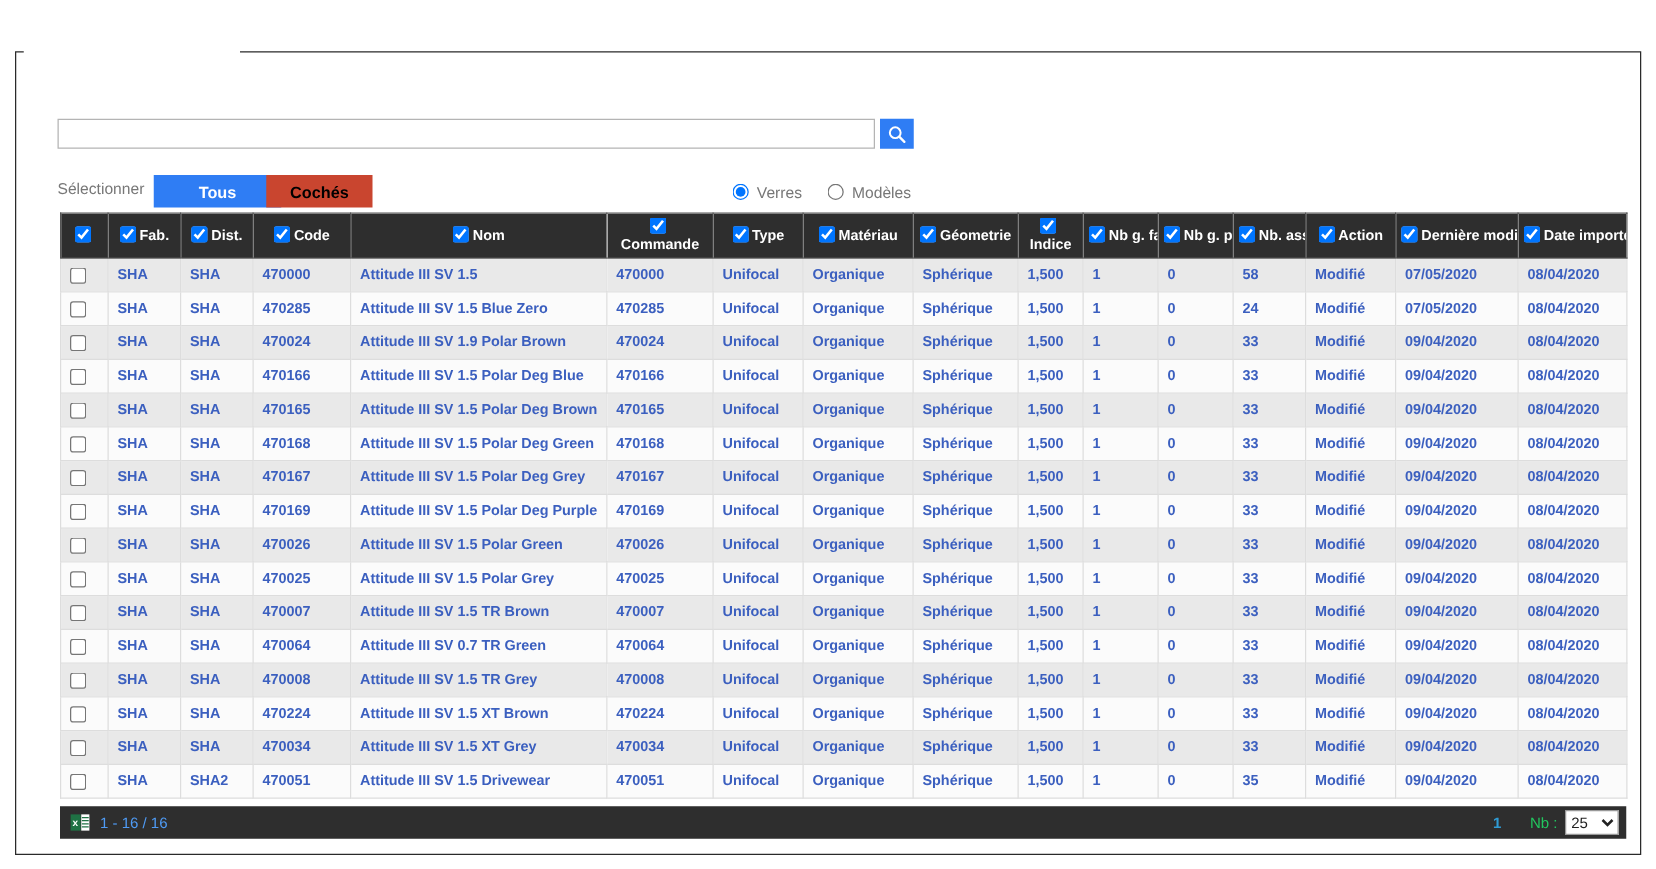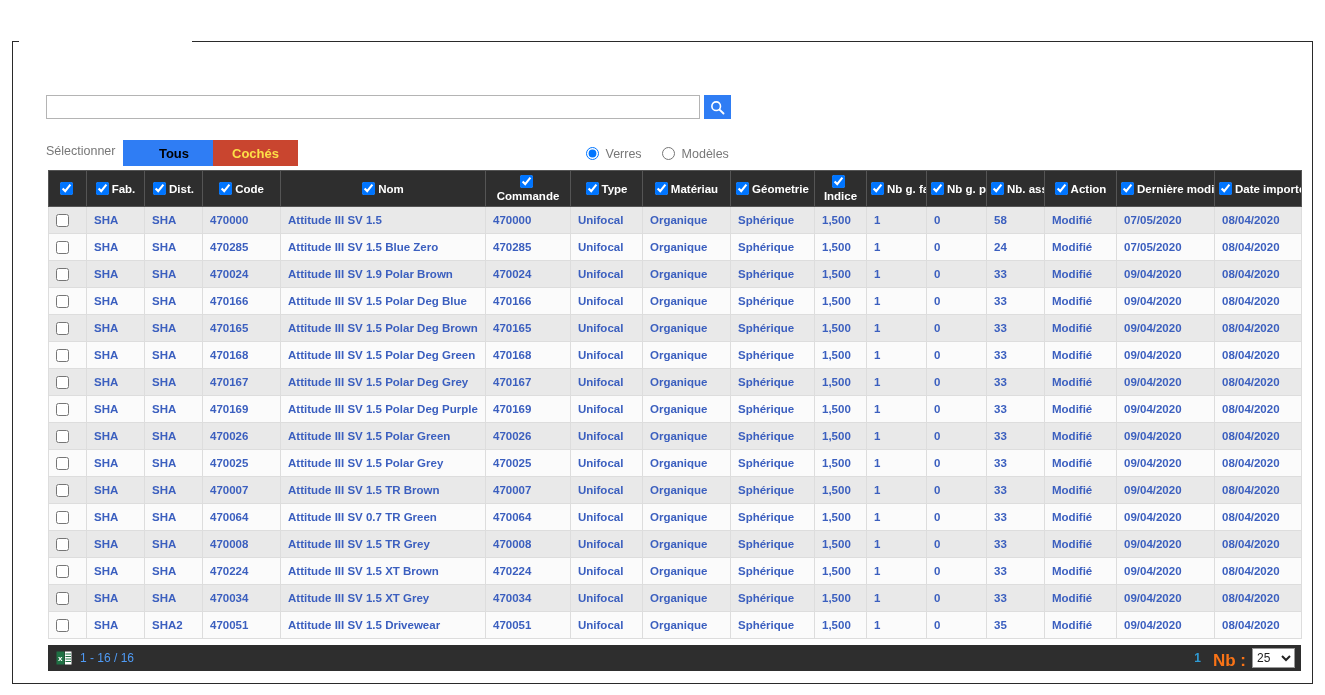--- a/index.html
+++ b/index.html
@@ -131,35 +131,35 @@
     font-size: 12.5px;
     color: #777777;
   }
   .btn-tous {
     position: absolute;
     left: 77px;
     top: 0;
     width: 102px;
     height: 26px;
     background: #2f7df4;
-    color: #000000;
+    color: #ffffff;
     font-size: 13px;
     font-weight: bold;
     border: none;
     cursor: pointer;
     font-family: "Liberation Sans", sans-serif;
   }
   .btn-coches {
     position: absolute;
     left: 167px;
     top: 0;
     width: 85px;
     height: 26px;
     background: #c9452f;
-    color: #fde047;
+    color: #000000;
     font-size: 13px;
     font-weight: bold;
     border: none;
     cursor: pointer;
     font-family: "Liberation Sans", sans-serif;
   }
   .radio-group {
     position: absolute;
     left: 535px;
     top: 4px;
@@ -267,23 +267,23 @@
     top: 6px;
     color: #2f9bd4;
     font-size: 12px;
     font-weight: bold;
     cursor: pointer;
   }
   .nb-label {
     position: absolute;
     right: 55px;
     top: 6px;
-    font-size: 17px;
-    font-weight: bold;
-    color: #f97316;
+    font-size: 12px;
+    font-weight: normal;
+    color: #22c55e;
   }
   .nb-select {
     position: absolute;
     right: 6px;
     top: 3px;
     height: 20px;
     font-size: 12px;
     font-family: "Liberation Sans", sans-serif;
     border: 1px solid #999;
     background: #ffffff;

